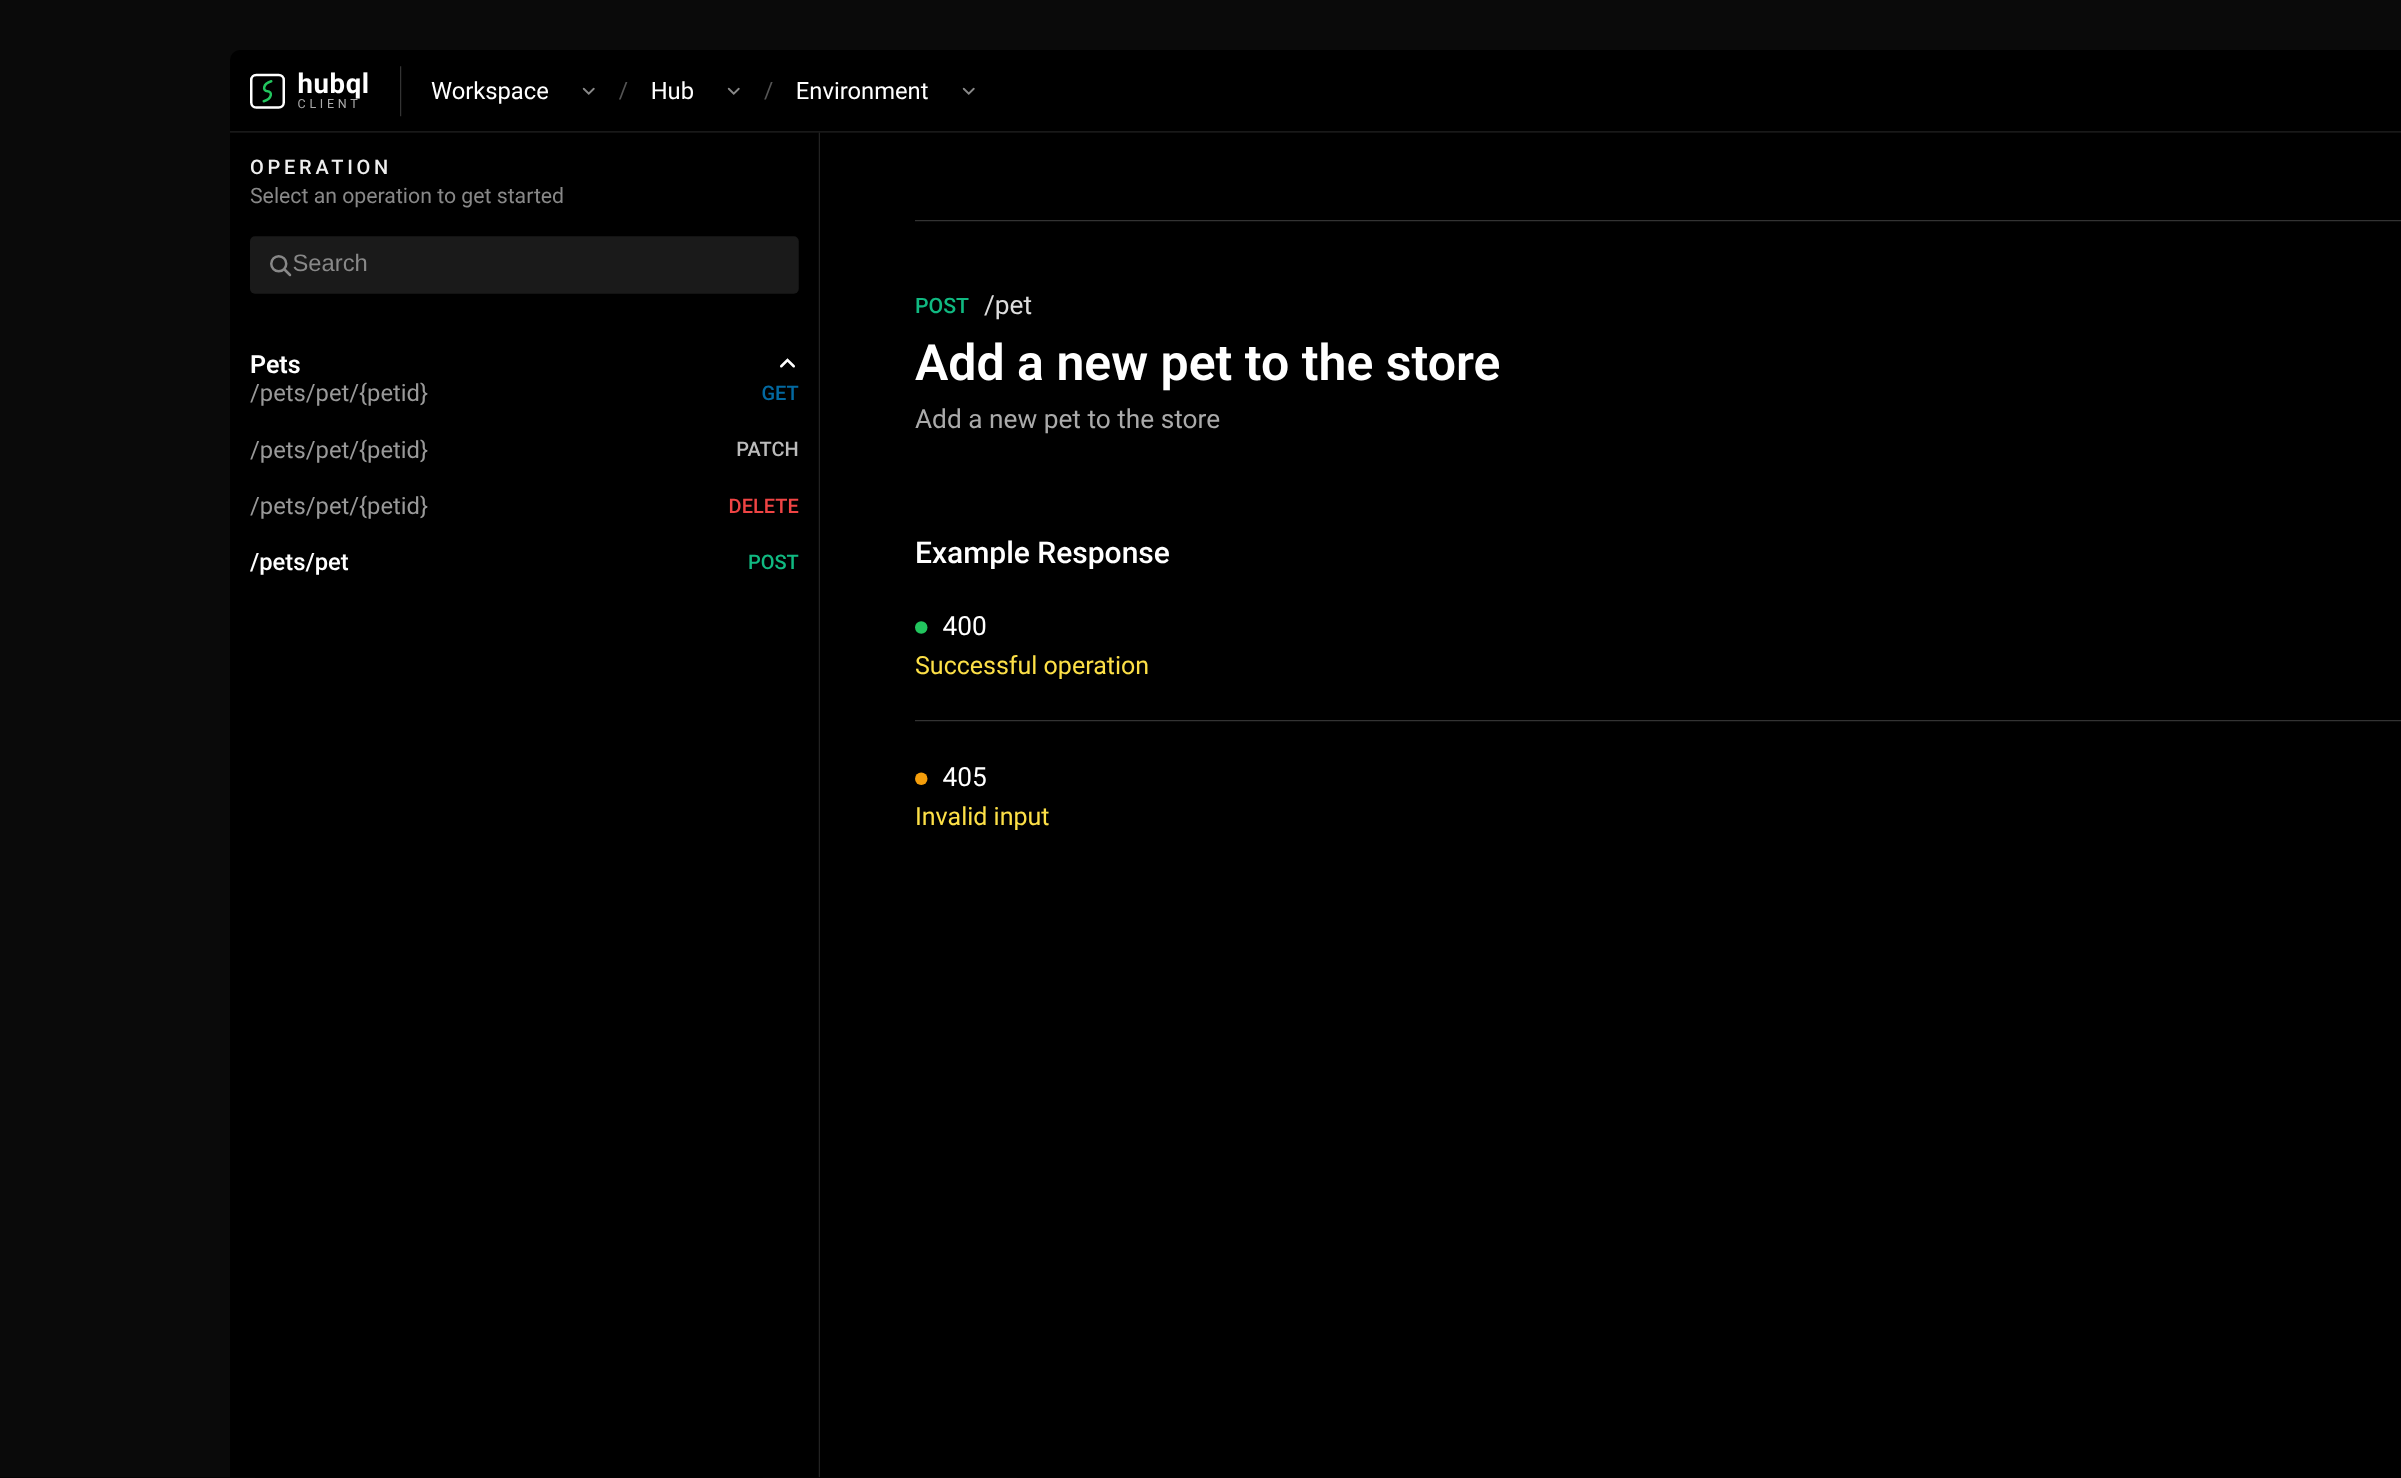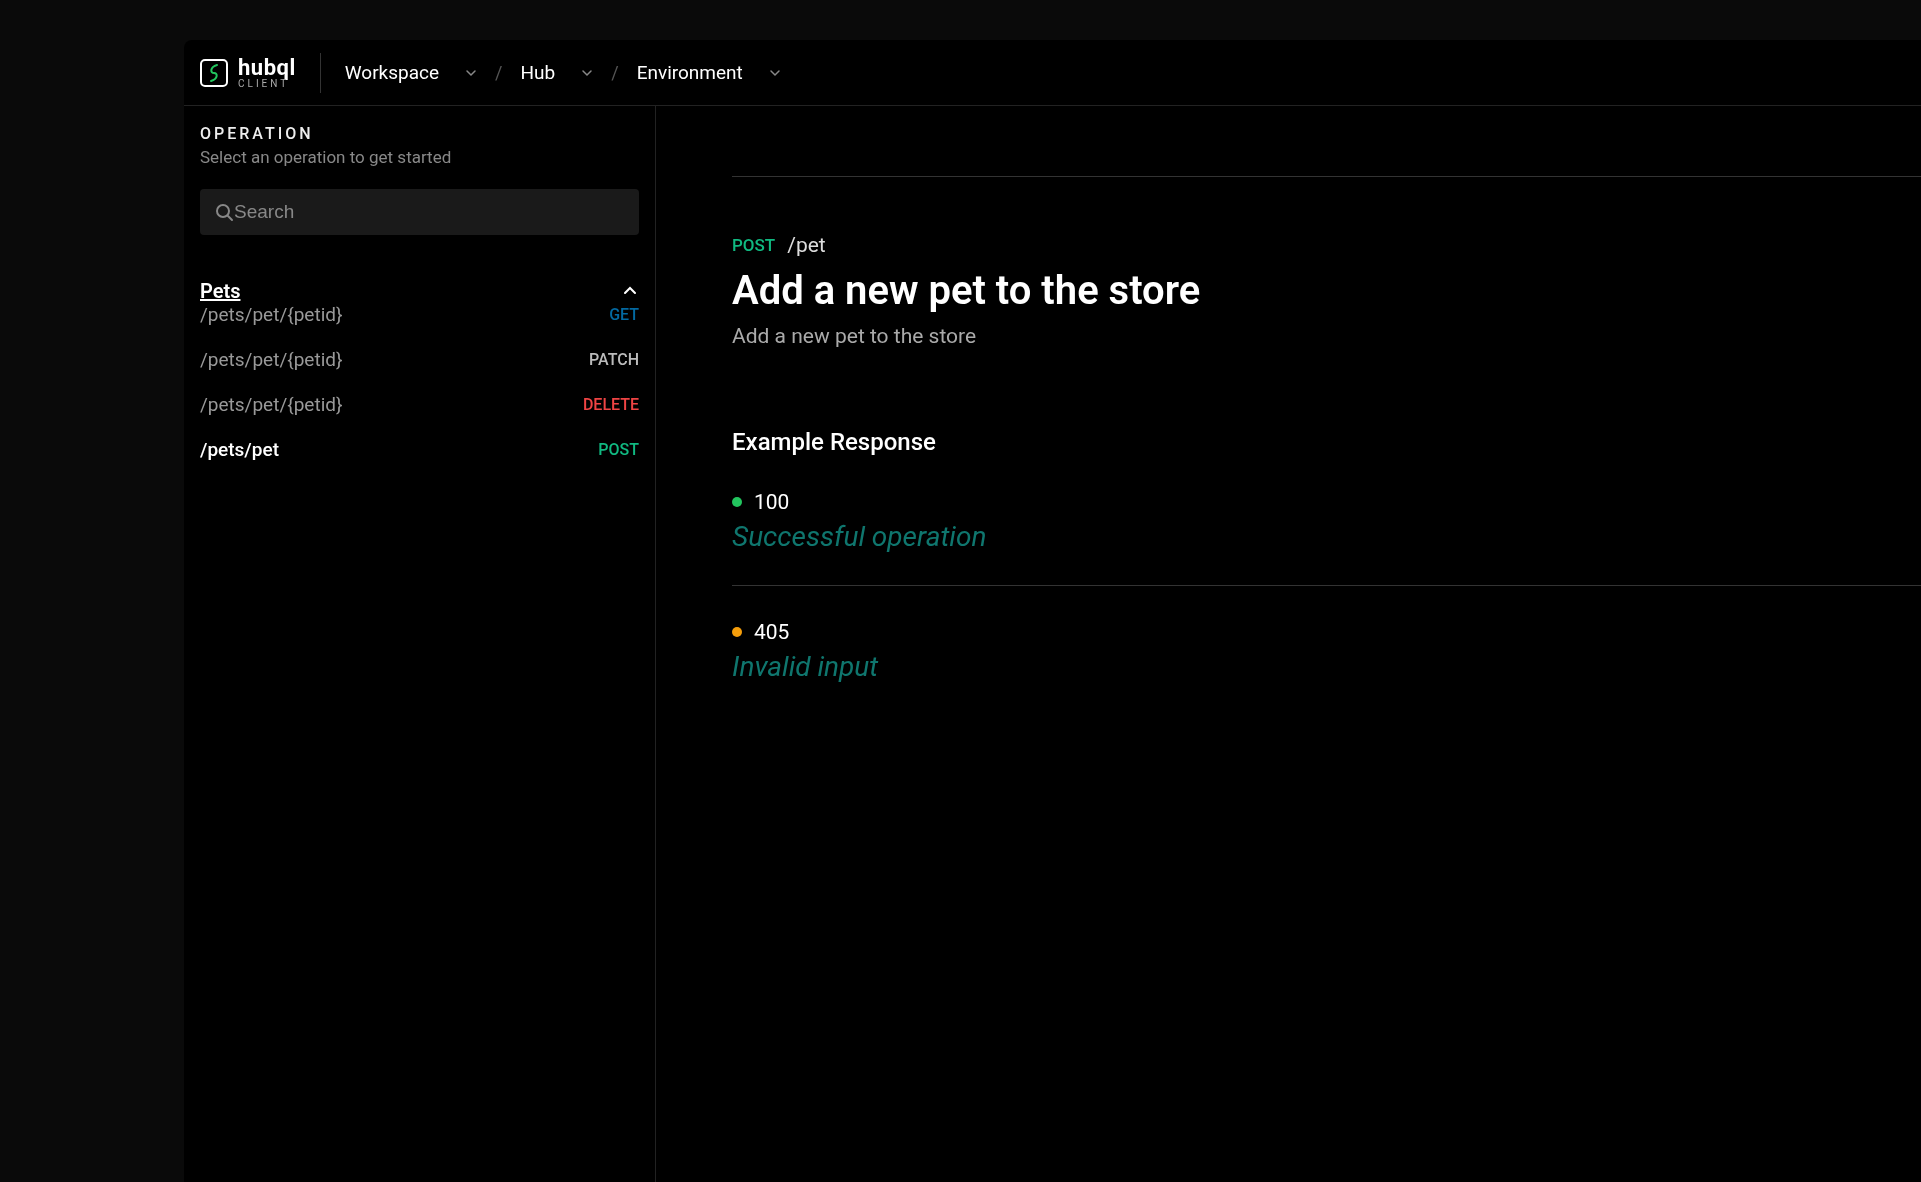--- a/index.html
+++ b/index.html
@@ -143,21 +143,20 @@
   .group-header {
     display: flex;
     align-items: center;
     justify-content: space-between;
     margin-top: 44px;
     cursor: pointer;
   }
   .group-title {
     font-size: 20px;
     font-weight: 600;
-    text-decoration: underline;
   }
   .chevron-up {
     width: 18px;
     height: 18px;
   }
   .op-list {
     display: flex;
     flex-direction: column;
     gap: 22px;
     justify-content: space-between;
@@ -237,24 +236,23 @@
     height: 10px;
     border-radius: 50%;
   }
   .dot-green { background: #22c55e; }
   .dot-orange { background: #f59e0b; }
   .status-code {
     font-size: 21px;
     color: #fff;
   }
   .status-desc {
-    font-size: 28px;
-    color: #0f766e;
+    font-size: 20px;
+    color: #fde047;
     margin-top: 6px;
-    font-style: italic;
   }
   .response-divider {
     border-top: 1px solid #333;
     margin-top: 32px;
   }
 </style>
 </head>
 <body>
 
 <div class="app-shell">
@@ -345,21 +343,21 @@
       </div>
       <div class="op-title">Add a new pet to the store</div>
       <div class="op-desc">Add a new pet to the store</div>
 
       <div class="response-section">
         <div class="response-title">Example Response</div>
         <div id="responses">
             <div class="response-item">
               <div class="response-status-line">
                 <span class="status-dot dot-green"></span>
-                <span class="status-code">100</span>
+                <span class="status-code">400</span>
               </div>
               <div class="status-desc">Successful operation</div>
             </div>
             <div class="response-divider"></div>
             <div class="response-item">
               <div class="response-status-line">
                 <span class="status-dot dot-orange"></span>
                 <span class="status-code">405</span>
               </div>
               <div class="status-desc">Invalid input</div>

